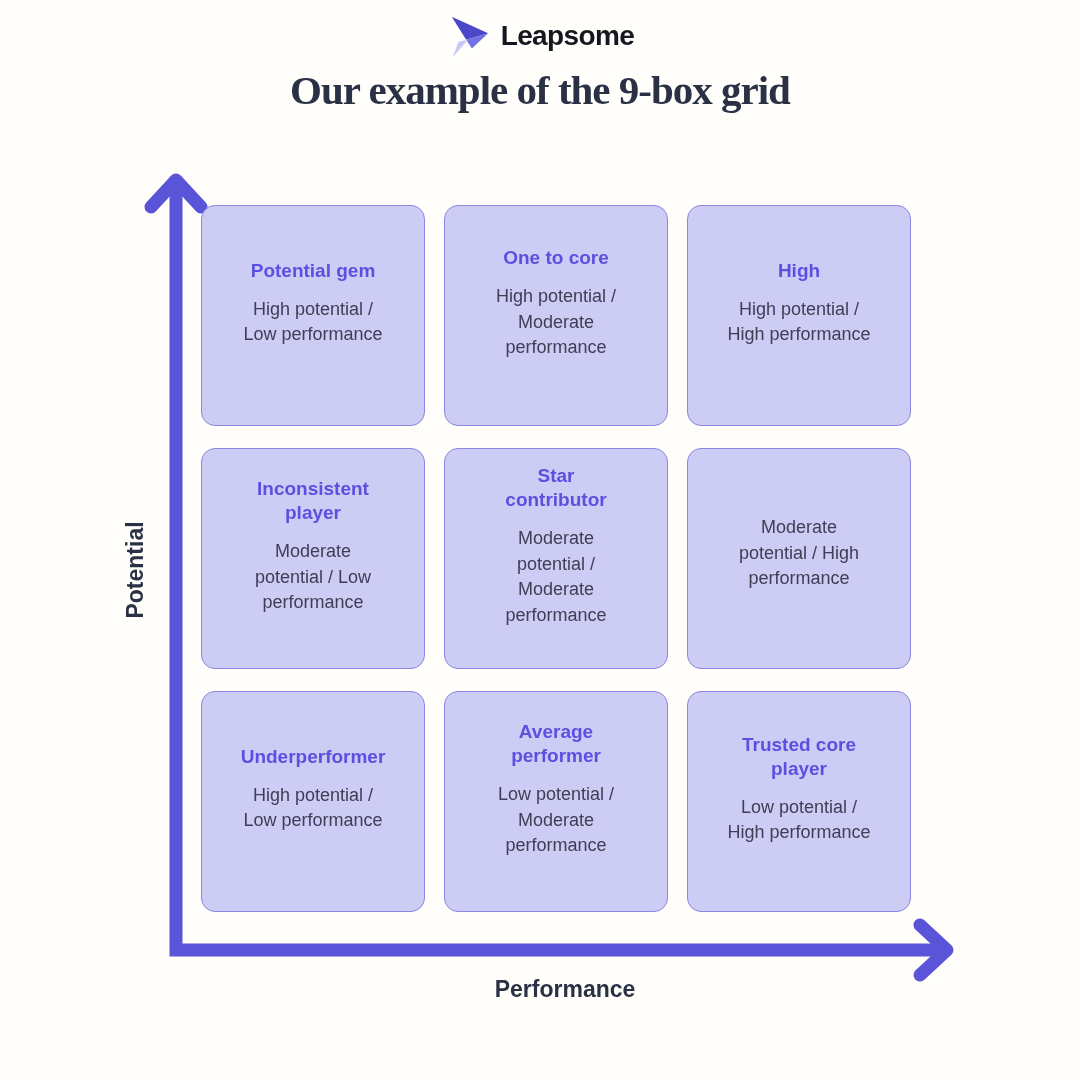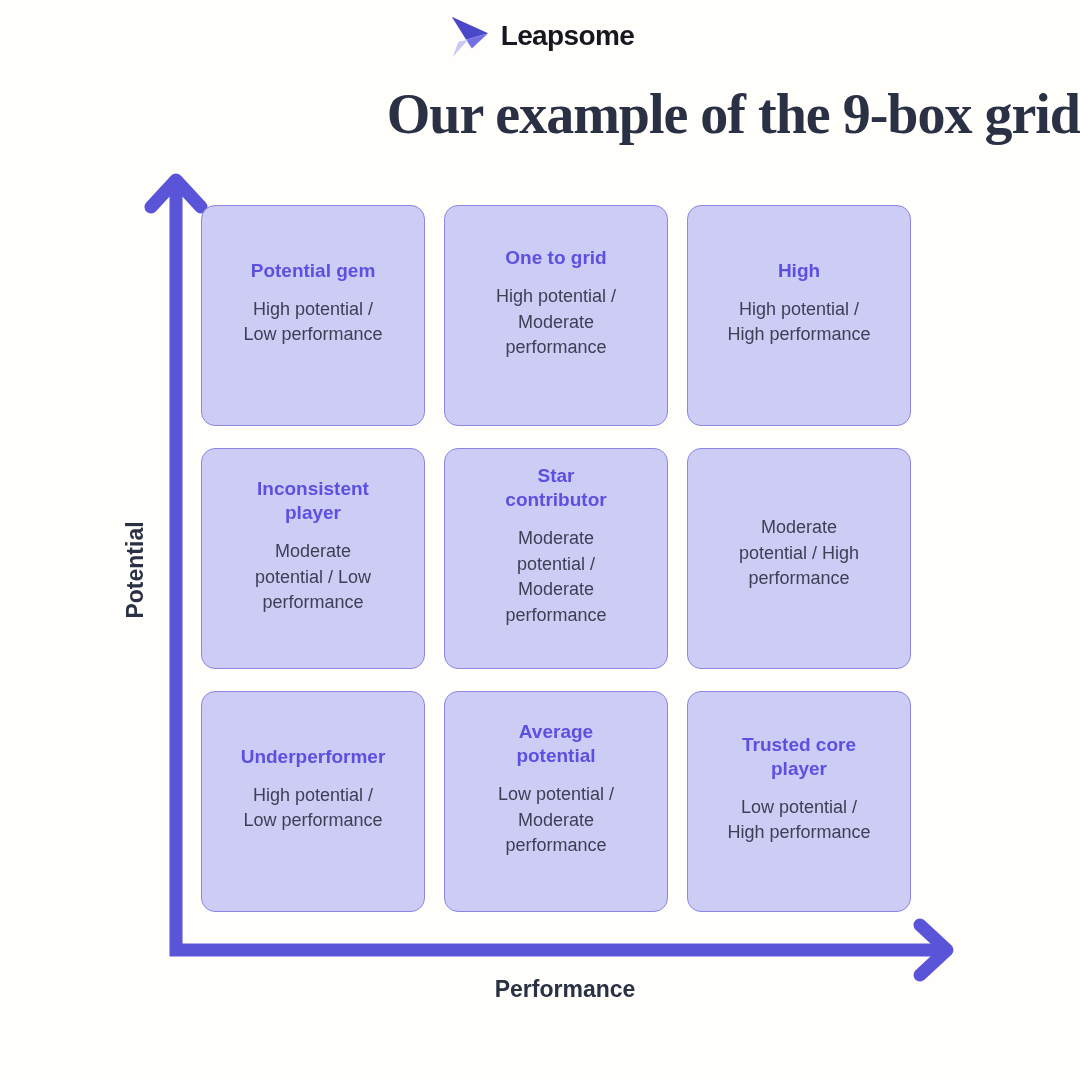--- a/index.html
+++ b/index.html
@@ -29,27 +29,26 @@
   }
   .logo svg{width:46px;height:46px;display:block;}
   .logo .wordmark{
     font-size:28px;font-weight:700;color:var(--wordmark);
     letter-spacing:-0.6px;
   }
 
   
   .page-title{
     position:absolute;top:66px;left:0;width:1080px;
-    text-align:right;
+    text-align:center;
     font-family:"Liberation Serif","DejaVu Serif",serif;
     font-weight:700;
-    font-size:56px;
+    font-size:41px;
     letter-spacing:-1px;
     color:var(--title-text);
-    margin-top:16px;
   }
 
   
   .axes{position:absolute;top:0;left:0;width:1080px;height:1080px;color:var(--accent);pointer-events:none;}
   .axis-label{
     font-weight:700;font-size:23px;color:var(--title-text);
     position:absolute;text-align:center;
   }
   .y-label{
     left:60px;top:495px;width:150px;height:150px;
@@ -114,21 +113,21 @@
 
   <div class="grid">
 
     <div class="cell">
       <div class="cell-title">Potential gem</div>
       <div class="cell-sub">High potential /
 Low performance</div>
     </div>
 
     <div class="cell">
-      <div class="cell-title">One to grid</div>
+      <div class="cell-title">One to core</div>
       <div class="cell-sub">High potential /
 Moderate
 performance</div>
     </div>
 
     <div class="cell">
       <div class="cell-title">High</div>
       <div class="cell-sub">High potential /
 High performance</div>
     </div>
@@ -157,21 +156,21 @@
     </div>
 
     <div class="cell">
       <div class="cell-title">Underperformer</div>
       <div class="cell-sub">High potential /
 Low performance</div>
     </div>
 
     <div class="cell">
       <div class="cell-title">Average
-potential</div>
+performer</div>
       <div class="cell-sub">Low potential /
 Moderate
 performance</div>
     </div>
 
     <div class="cell">
       <div class="cell-title">Trusted core
 player</div>
       <div class="cell-sub">Low potential /
 High performance</div>

